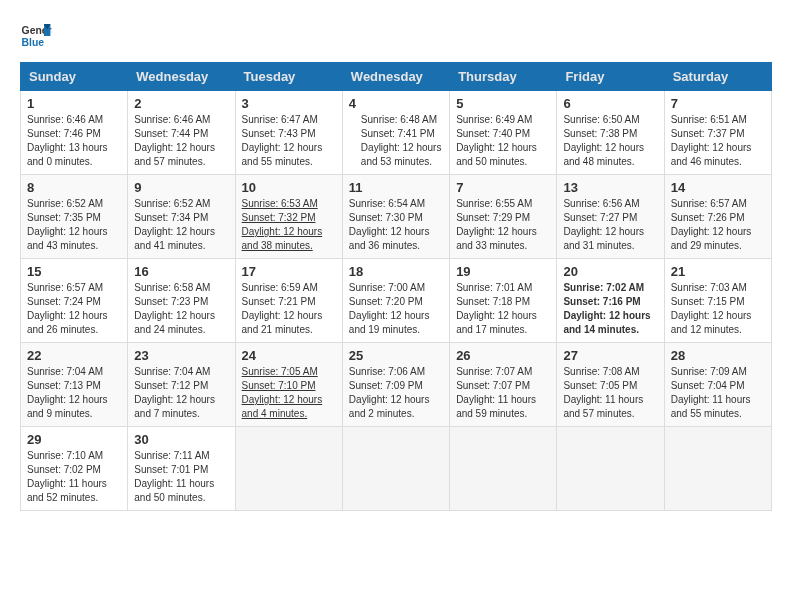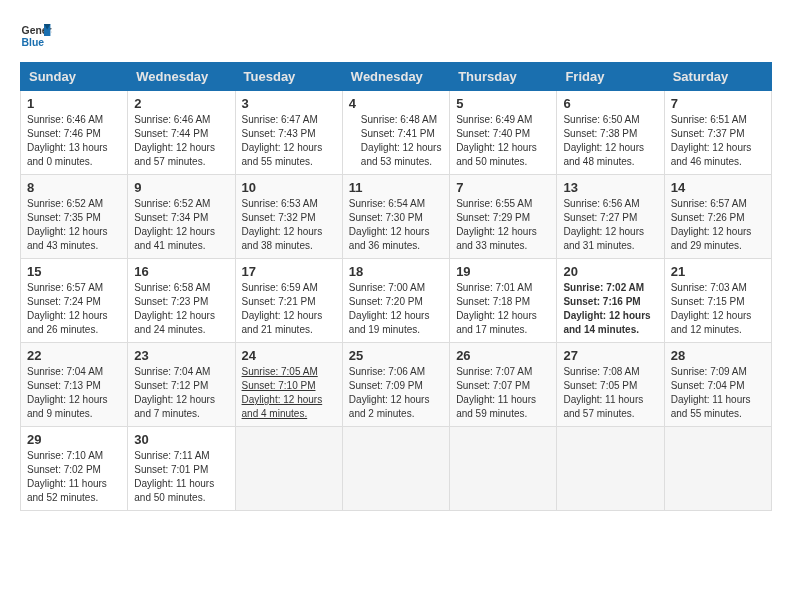--- a/index.html
+++ b/index.html
@@ -170,21 +170,21 @@
         </td>
         <td>
           <span class="day-number">9</span>
           <div class="day-info" style="white-space: pre-line;">Sunrise: 6:52 AM
 Sunset: 7:34 PM
 Daylight: 12 hours
 and 41 minutes.</div>
         </td>
         <td>
           <span class="day-number">10</span>
-          <div class="day-info" style="white-space: pre-line;">Sunrise: 6:53 AM
+          <div class="day-info" style="white-space: pre-line; text-decoration: underline;">Sunrise: 6:53 AM
 Sunset: 7:32 PM
 Daylight: 12 hours
 and 38 minutes.</div>
         </td>
         <td>
           <span class="day-number">11</span>
           <div class="day-info" style="white-space: pre-line;">Sunrise: 6:54 AM
 Sunset: 7:30 PM
 Daylight: 12 hours
 and 36 minutes.</div>

